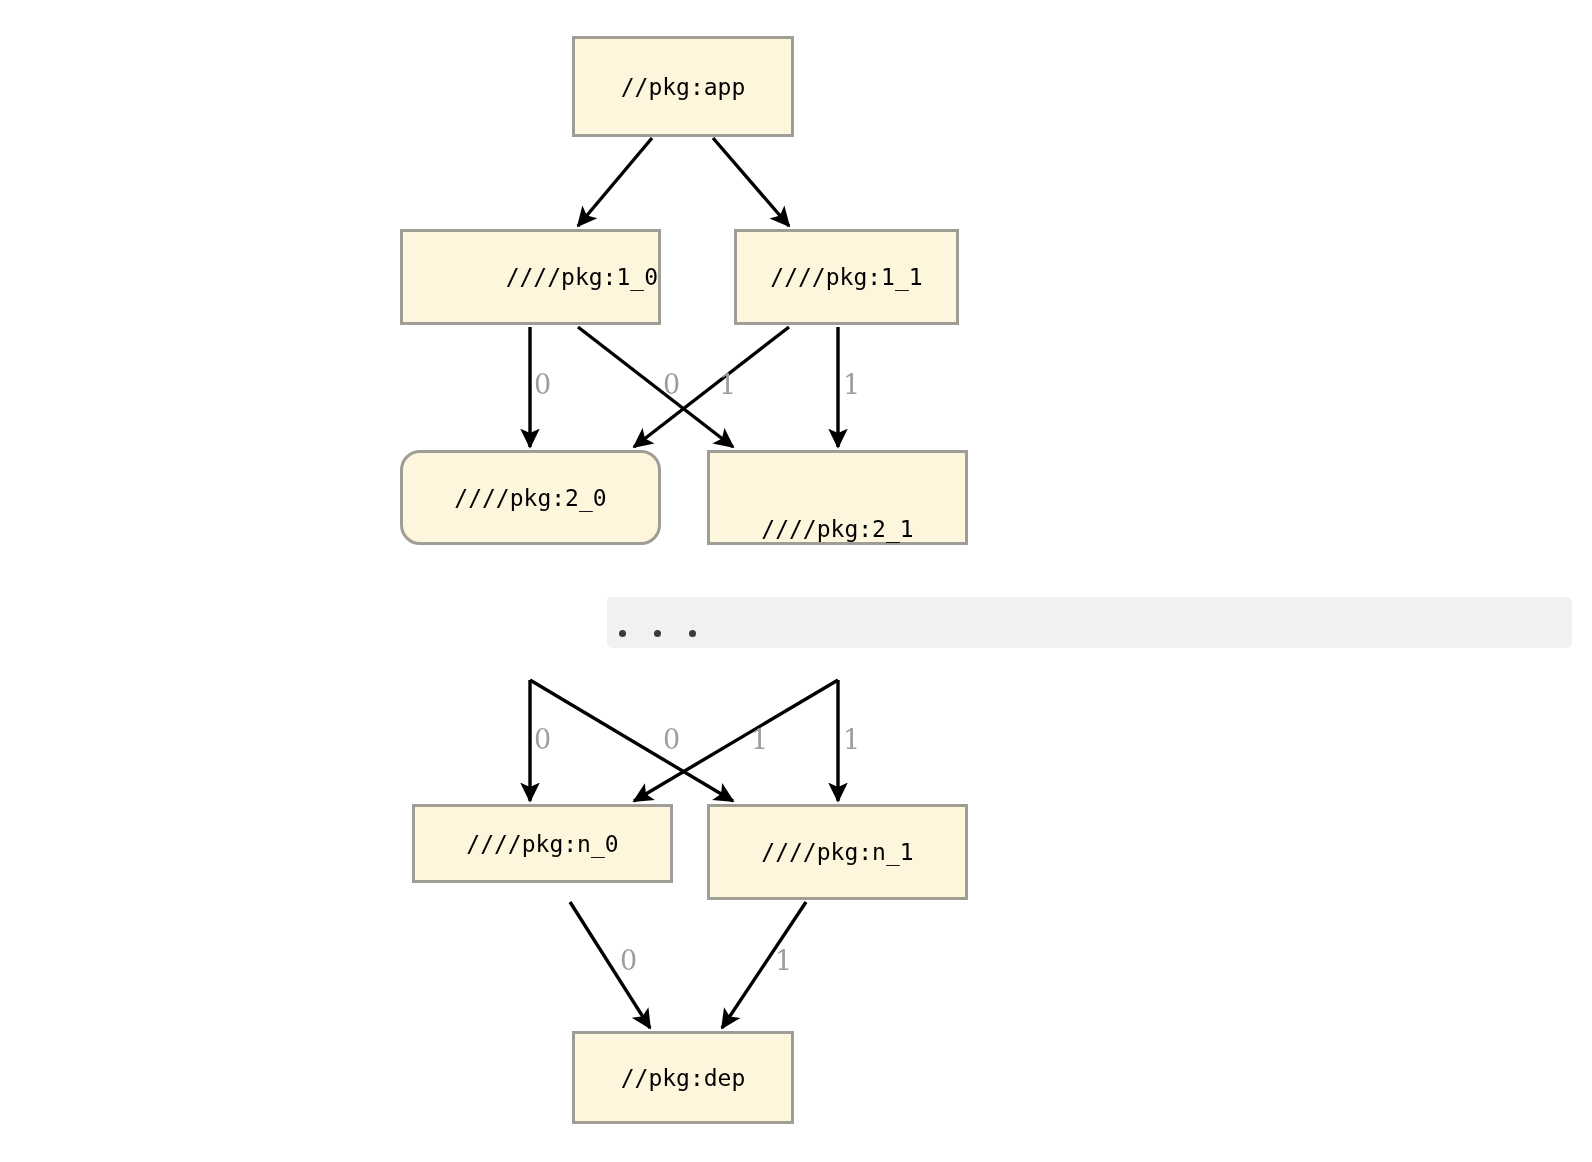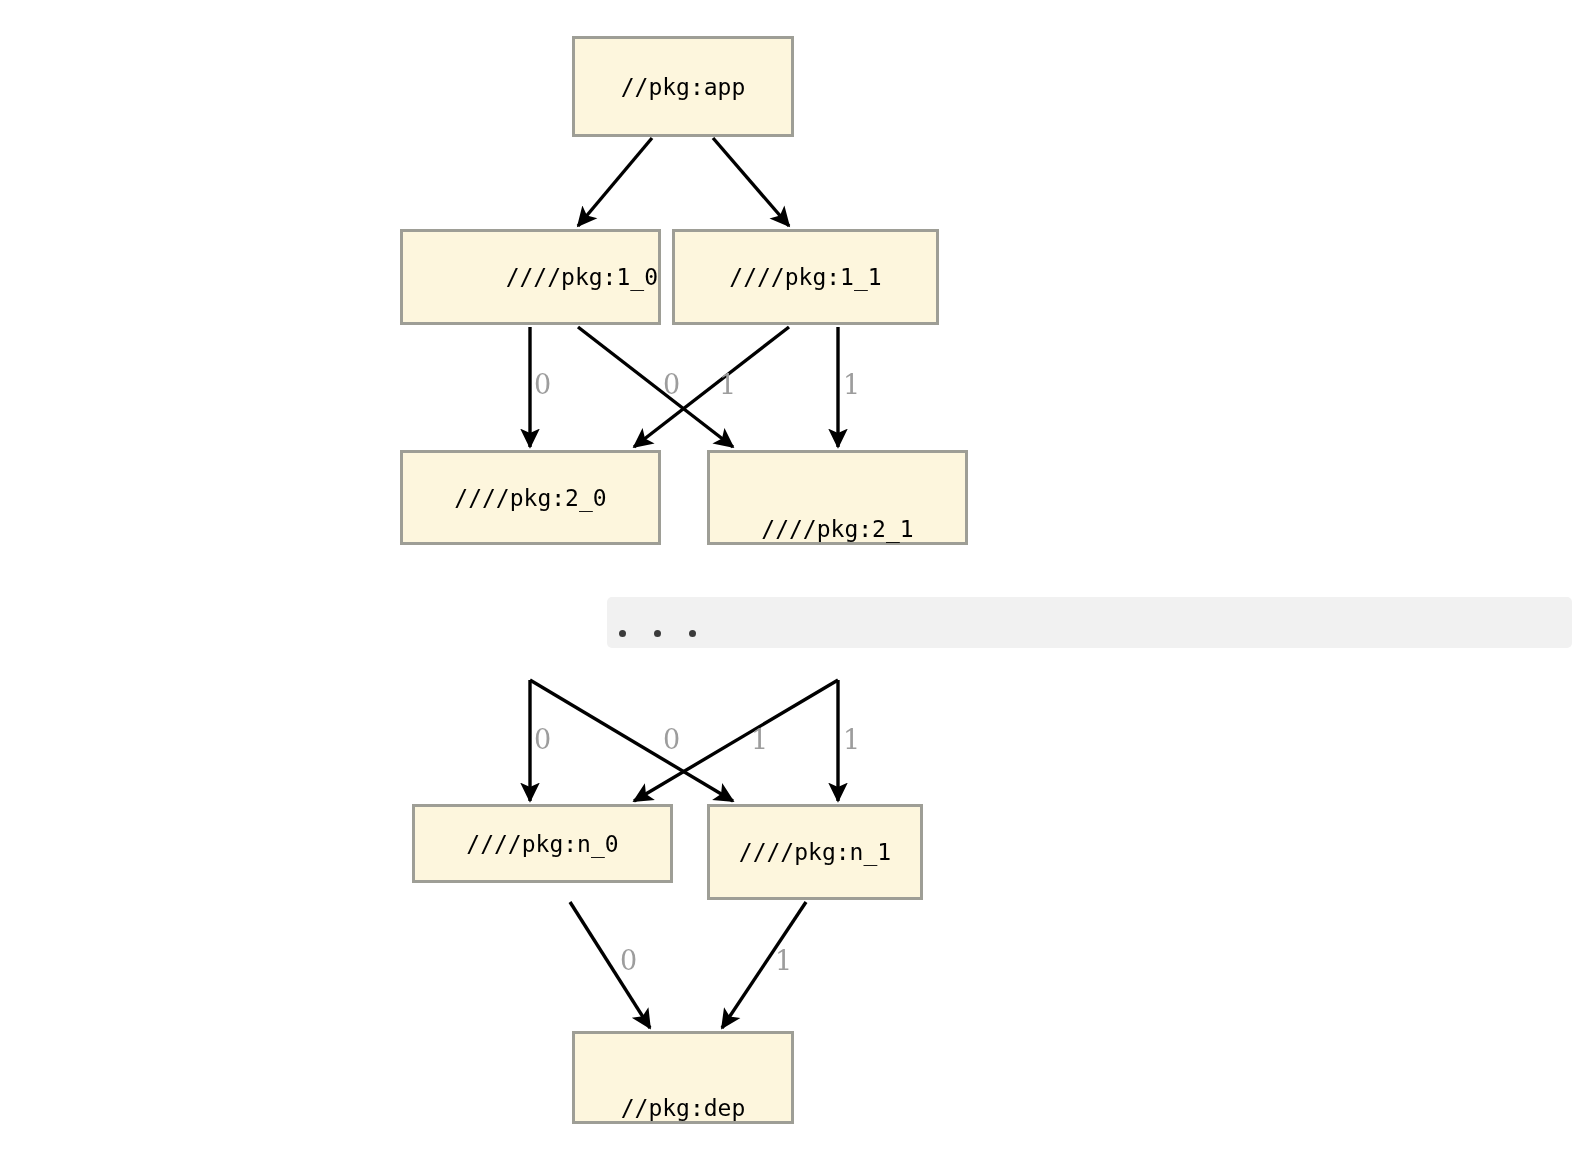--- a/index.html
+++ b/index.html
@@ -96,36 +96,36 @@
       </g>
   </svg>
 
   <div id="nodes-layer">
       <div class="node-box" style="left: 572px; top: 36px; width: 222px; height: 101px;">
         <span>//pkg:app</span>
       </div>
       <div class="node-box" style="left: 400px; top: 229px; width: 261px; height: 96px; justify-content: flex-end;">
         <span>////pkg:1_0</span>
       </div>
-      <div class="node-box" style="left: 672px; top: 229px; width: 267px; height: 96px;">
+      <div class="node-box" style="left: 734px; top: 229px; width: 225px; height: 96px;">
         <span>////pkg:1_1</span>
       </div>
-      <div class="node-box" style="left: 400px; top: 450px; width: 261px; height: 95px;">
+      <div class="node-box" style="left: 400px; top: 450px; width: 261px; height: 95px; border-radius: 20px;">
         <span>////pkg:2_0</span>
       </div>
       <div class="node-box" style="left: 707px; top: 450px; width: 261px; height: 95px; align-items: flex-end;">
         <span>////pkg:2_1</span>
       </div>
       <div class="node-box" style="left: 412px; top: 804px; width: 261px; height: 79px;">
         <span>////pkg:n_0</span>
       </div>
-      <div class="node-box" style="left: 707px; top: 804px; width: 216px; height: 96px; text-align: right;">
+      <div class="node-box" style="left: 707px; top: 804px; width: 261px; height: 96px; text-align: right;">
         <span>////pkg:n_1</span>
       </div>
-      <div class="node-box" style="left: 572px; top: 1031px; width: 222px; height: 93px; align-items: flex-end;">
+      <div class="node-box" style="left: 572px; top: 1031px; width: 222px; height: 93px;">
         <span>//pkg:dep</span>
       </div>
     </div>
 
   <div id="labels-layer">
       <div class="edge-label" style="left: 534px; top: 371px;">0</div>
       <div class="edge-label" style="left: 663px; top: 371px;">0</div>
       <div class="edge-label" style="left: 719px; top: 371px;">1</div>
       <div class="edge-label" style="left: 843px; top: 371px;">1</div>
       <div class="edge-label" style="left: 534px; top: 726px;">0</div>

